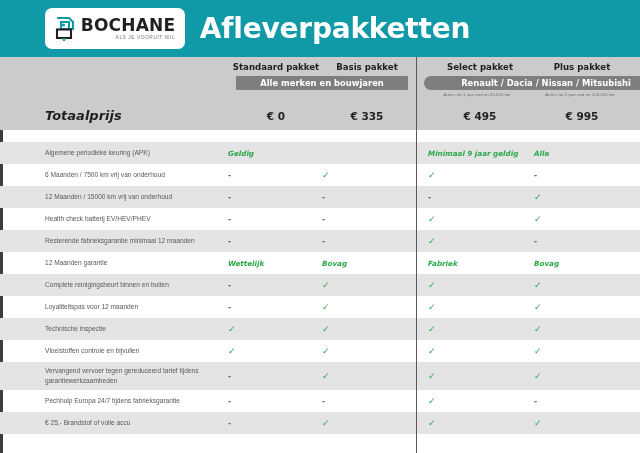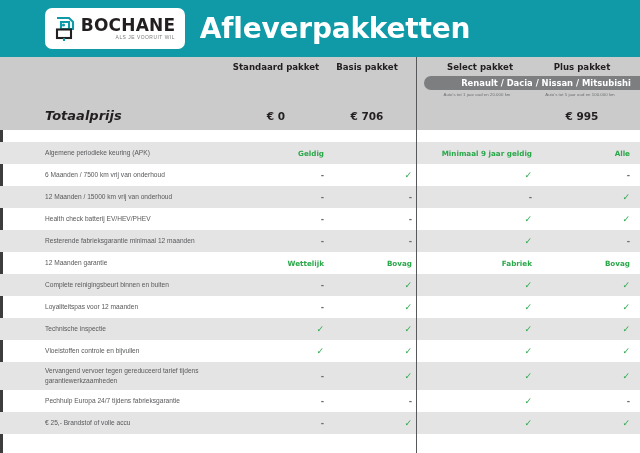--- a/index.html
+++ b/index.html
@@ -107,23 +107,24 @@
     position:absolute;left:0;top:0;bottom:0;width:3px;background:#3d3d3d;
   }
   .row-accent.light{background:#E4E4E4;}
   .row-label{
     position:absolute;left:45px;top:50%;transform:translateY(-50%);
     font-size:6.6px;color:#58595b;line-height:1.55;
     width:190px;
   }
   .cell{
     position:absolute;top:50%;transform:translateY(-50%);
-    text-align:right;
+    text-align:left;
     font-size:7.2px;font-weight:bold;color:#2AA84A;
     font-family:"DejaVu Sans", sans-serif;
+    font-style:italic;
   }
   .cell.dash{
     color:#6d6e70;font-weight:bold;font-size:8px;
   }
   .cell.check{
     color:#2AA84A;font-size:9px;font-weight:normal;
   }
 
   .bottom-pad{height:22px;background:#ffffff;}
   .bottom-accent{position:absolute;left:0;top:0;bottom:0;width:3px;background:#3d3d3d;}
@@ -151,34 +152,36 @@
     <div class="header-title">Afleverpakketten</div>
   </div>
 
   <div class="table">
     <div class="vdivider"></div>
 
     <div class="colhead">
       <div class="ch-inner">
         <div class="ch-name" style="left:228px;width:96px;">Standaard pakket</div>
         <div class="ch-name" style="left:322px;width:90px;">Basis pakket</div>
+        <div class="ch-badge" style="left:236px;width:172px;top:19px;">Alle merken en bouwjaren</div>
 
         <div class="ch-name" style="left:428px;width:104px;">Select pakket</div>
         <div class="ch-name" style="left:534px;width:96px;">Plus pakket</div>
         <div class="ch-badge" style="left:424px;width:244px;top:19px;border-radius:7px;">Renault / Dacia / Nissan / Mitsubishi</div>
 
         <div class="ch-sub" style="left:424px;width:106px;">Auto's tot 1 jaar oud en 20.000 km</div>
         <div class="ch-sub" style="left:527px;width:106px;">Auto's tot 5 jaar oud en 100.000 km</div>
       </div>
     </div>
 
     <div class="totalrow">
       <div class="total-label">Totaalprijs</div>
       <div class="total-price" style="left:228px;width:96px;">€ 0</div>
-      <div class="total-price" style="left:322px;width:90px;">€ 706</div>
+      <div class="total-price" style="left:322px;width:90px;">€ 335</div>
+      <div class="total-price" style="left:428px;width:104px;">€ 495</div>
       <div class="total-price" style="left:534px;width:96px;">€ 995</div>
     </div>
 
     <div class="spacer">
       <div class="row-accent"></div>
     </div>
 
     <div id="rows-host">
         <div class="row alt" style="height: 22px;">
           <div class="row-accent light"></div>

